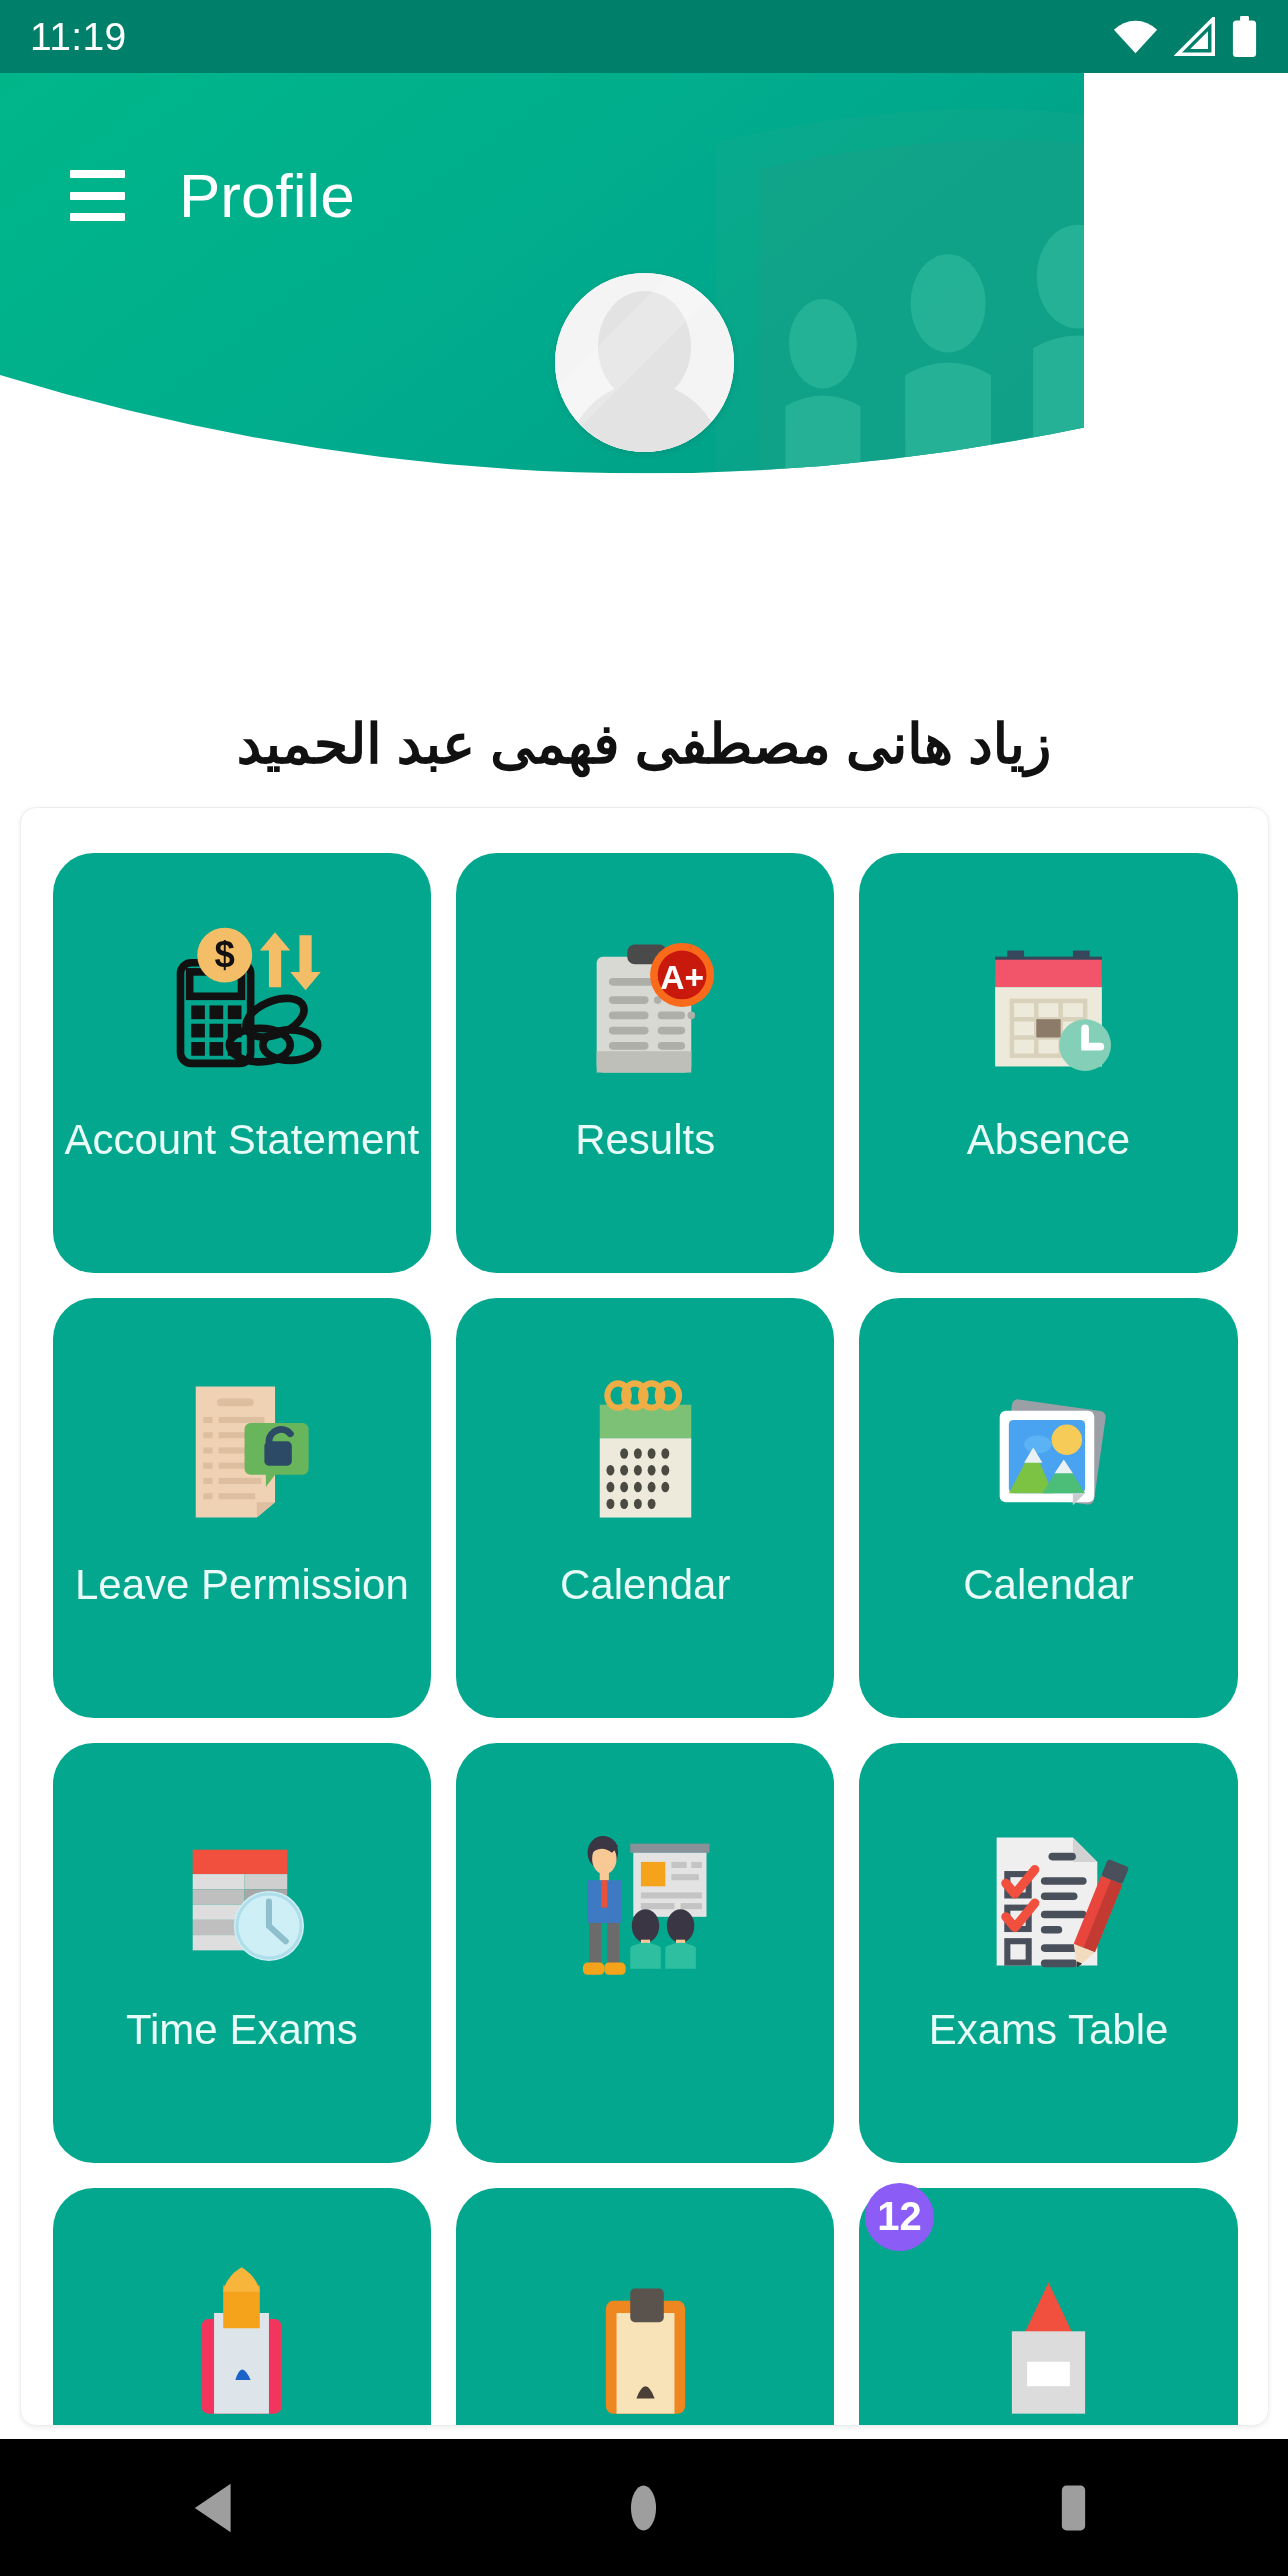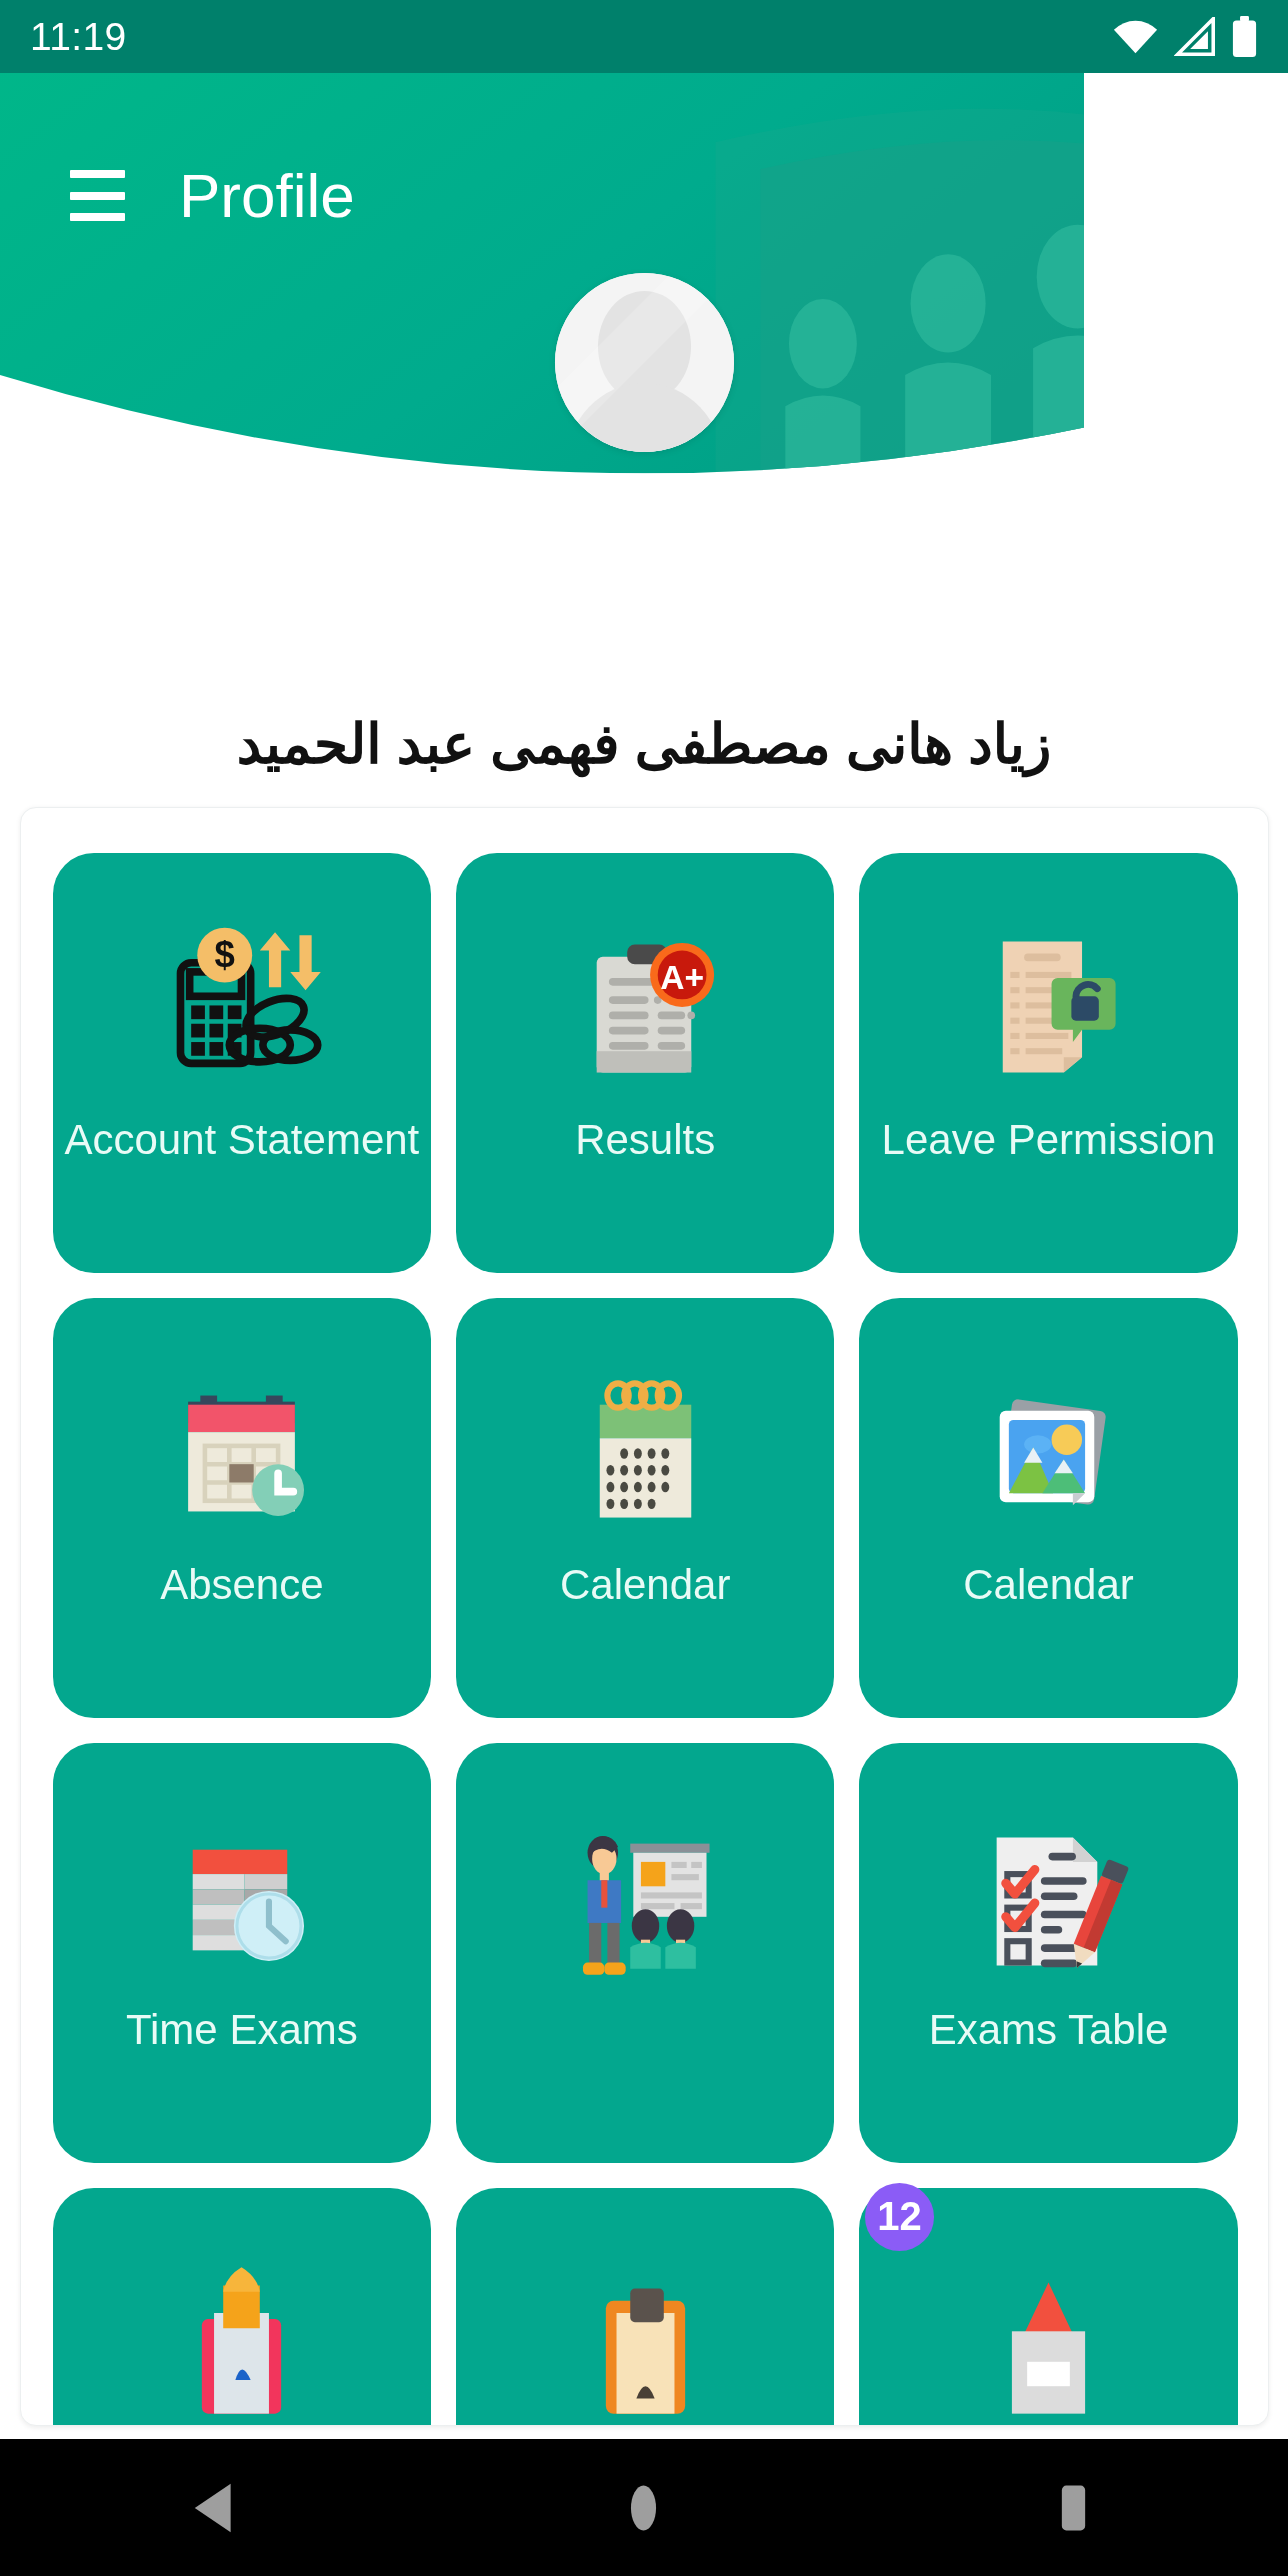--- a/index.html
+++ b/index.html
@@ -236,20 +236,40 @@
           <circle cx="84" cy="38" r="16" fill="#C8190C"></circle>
           <text x="84" y="47" font-size="22" font-weight="700" text-anchor="middle" fill="#fff" font-family="'Liberation Sans',sans-serif">A+</text>
         </svg>
       </div>
       <div class="tile-label">Results</div>
     </div>
 
     <div class="tile">
       <div class="tile-icon">
         <svg width="183" height="183" viewBox="0 0 120 120">
+          <rect x="25" y="26" width="70" height="14" fill="#36475C"></rect>
+          <rect x="33" y="22" width="11" height="18" fill="#36475C"></rect>
+          <rect x="76" y="22" width="11" height="18" fill="#36475C"></rect>
+          <rect x="25" y="28" width="70" height="18" fill="#F2546A"></rect>
+          <rect x="25" y="46" width="70" height="52" fill="#EEEADB"></rect>
+          <g fill="none" stroke="#D8D2BC" stroke-width="3">
+            <rect x="36" y="55" width="48" height="36"></rect>
+            <path d="M52,55 v36 M68,55 v36 M36,67 h48 M36,79 h48"></path>
+          </g>
+          <rect x="52" y="67" width="16" height="12" fill="#8D7B69"></rect>
+          <circle cx="84" cy="84" r="17" fill="#83CFB7"></circle>
+          <path d="M84,73 v12 h10" stroke="#fff" stroke-width="5" fill="none" stroke-linecap="round"></path>
+        </svg>
+      </div>
+      <div class="tile-label">Absence</div>
+    </div>
+
+    <div class="tile">
+      <div class="tile-icon">
+        <svg width="183" height="183" viewBox="0 0 120 120">
           <path d="M30,16 h52 v76 l-12,10 h-40 z" fill="#EFD2B4"></path>
           <path d="M70,92 h12 l-12,10 z" fill="#DDBE9E"></path>
           <g fill="#DDBE9E">
             <rect x="44" y="24" width="24" height="5" rx="2.5"></rect>
             <rect x="35" y="36" width="6" height="4"></rect>
               <rect x="45" y="36" width="30" height="4"></rect>
             <rect x="35" y="46" width="6" height="4"></rect>
               <rect x="45" y="46" width="22" height="4"></rect>
             <rect x="35" y="56" width="6" height="4"></rect>
               <rect x="45" y="56" width="26" height="4"></rect>
@@ -259,40 +279,20 @@
               <rect x="45" y="76" width="28" height="4"></rect>
             <rect x="35" y="86" width="6" height="4"></rect>
               <rect x="45" y="86" width="24" height="4"></rect>
           </g>
           <path d="M66,40 h34 a4,4 0 0 1 4,4 v26 a4,4 0 0 1 -4,4 h-18 l-6,8 v-8 h-10 a4,4 0 0 1 -4,-4 v-26 a4,4 0 0 1 4,-4 z" fill="#69B55C"></path>
           <path d="M78,52 a8,8 0 0 1 14,-5" fill="none" stroke="#2C4A66" stroke-width="4.5" stroke-linecap="round"></path>
           <rect x="75" y="52" width="18" height="16" rx="3" fill="#2C4A66"></rect>
         </svg>
       </div>
       <div class="tile-label">Leave Permission</div>
-    </div>
-
-    <div class="tile">
-      <div class="tile-icon">
-        <svg width="183" height="183" viewBox="0 0 120 120">
-          <rect x="25" y="26" width="70" height="14" fill="#36475C"></rect>
-          <rect x="33" y="22" width="11" height="18" fill="#36475C"></rect>
-          <rect x="76" y="22" width="11" height="18" fill="#36475C"></rect>
-          <rect x="25" y="28" width="70" height="18" fill="#F2546A"></rect>
-          <rect x="25" y="46" width="70" height="52" fill="#EEEADB"></rect>
-          <g fill="none" stroke="#D8D2BC" stroke-width="3">
-            <rect x="36" y="55" width="48" height="36"></rect>
-            <path d="M52,55 v36 M68,55 v36 M36,67 h48 M36,79 h48"></path>
-          </g>
-          <rect x="52" y="67" width="16" height="12" fill="#8D7B69"></rect>
-          <circle cx="84" cy="84" r="17" fill="#83CFB7"></circle>
-          <path d="M84,73 v12 h10" stroke="#fff" stroke-width="5" fill="none" stroke-linecap="round"></path>
-        </svg>
-      </div>
-      <div class="tile-label">Absence</div>
     </div>
 
     <div class="tile">
       <div class="tile-icon">
         <svg width="183" height="183" viewBox="0 0 120 120">
           <rect x="30" y="28" width="60" height="22" fill="#7DC177"></rect>
           <rect x="30" y="50" width="60" height="52" fill="#EEEADB"></rect>
           <g fill="none" stroke="#EFAE45" stroke-width="4">
             <path d="M42,30 a7,8 0 1 1 0,-16 a7,8 0 0 1 0,16"></path>
             <path d="M53,30 a7,8 0 1 1 0,-16 a7,8 0 0 1 0,16"></path>

